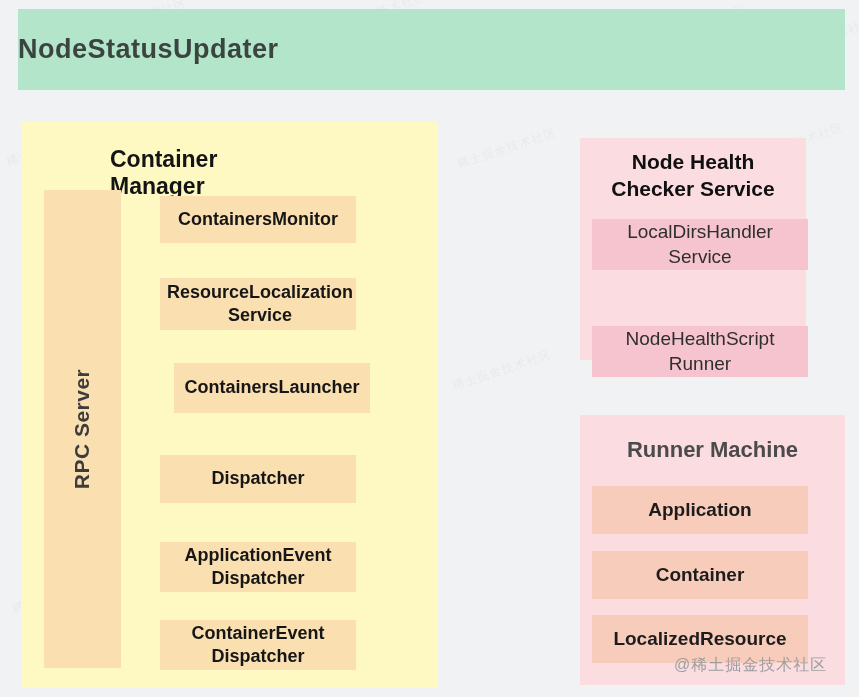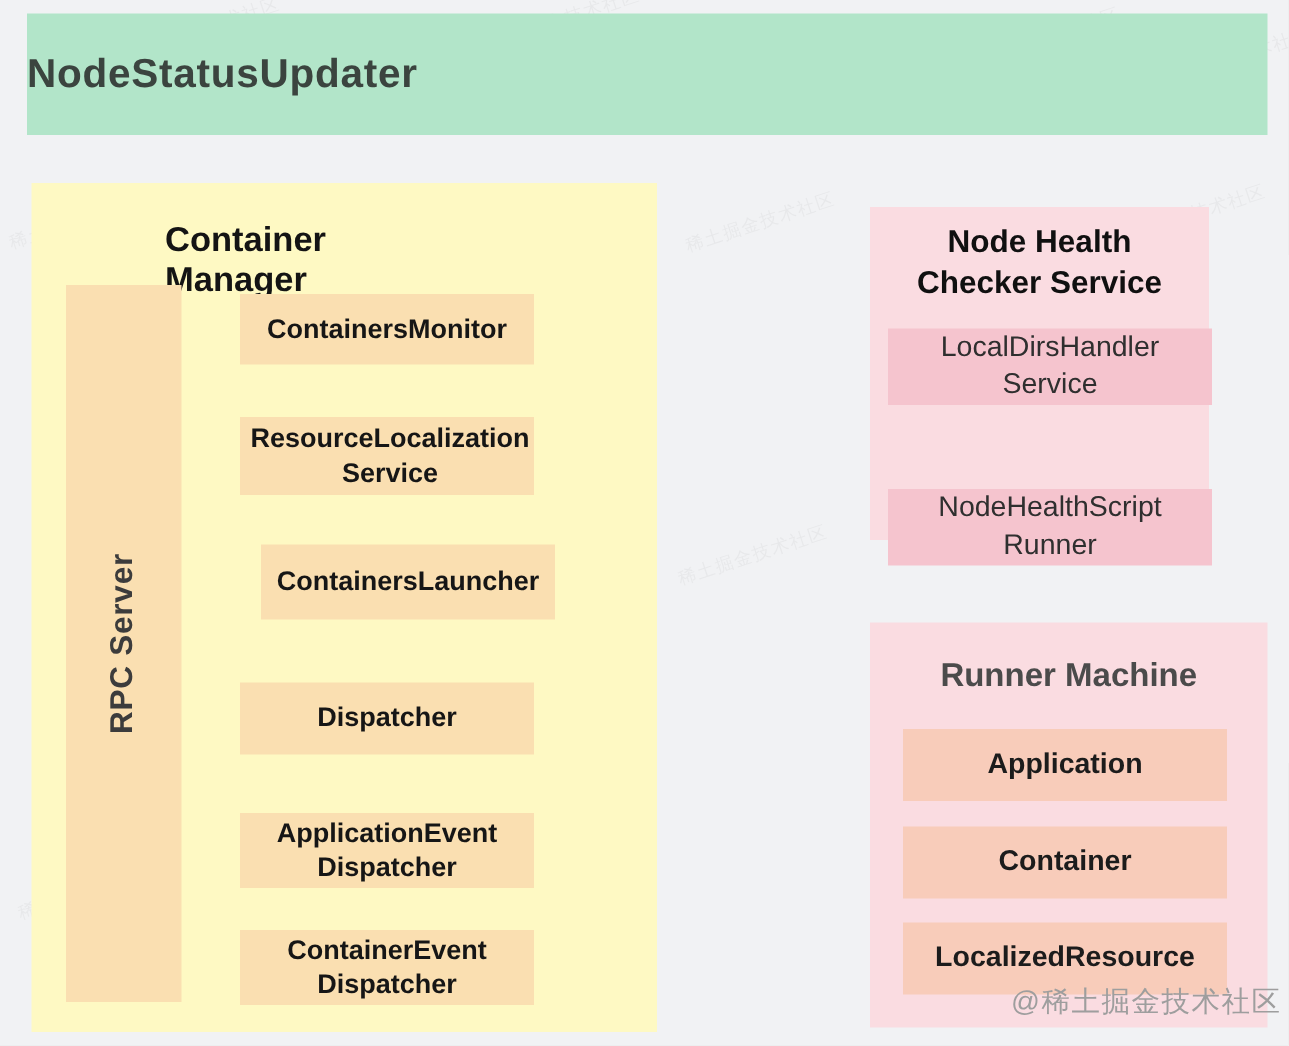--- a/index.html
+++ b/index.html
@@ -62,31 +62,31 @@
   .nh-box.b1{top:156px;margin-top:32px;}
   .sm-panel{
     position:absolute;left:580px;top:415px;width:265px;height:270px;
     background:#fadce1;
   }
   .sm-title{
     margin:22px auto 0;text-align:center;
     font-size:22px;font-weight:bold;color:#4b4b4b;
   }
   .sm-box{
-    position:absolute;left:22px;width:216px;height:48px;background:#f8ccba;
+    position:absolute;left:12px;width:216px;height:48px;background:#f8ccba;
     display:flex;align-items:center;justify-content:center;text-align:center;
     font-size:19px;font-weight:bold;color:#1c1c1c;padding:12px 6px;box-sizing:border-box;
   }
   .sm-box.b0{top:71px;}
   .sm-box.b1{top:136px;}
   .sm-box.b2{top:200px;}
   
   .credit{
     position:absolute;left:674px;top:655px;
-    font-size:19px;color:#9e9e9e;letter-spacing:1px;white-space:nowrap;
+    font-size:16px;color:#9e9e9e;letter-spacing:1px;white-space:nowrap;
   }
   .wm{
     position:absolute;font-size:12px;color:#777;opacity:.07;
     transform:rotate(-18deg);white-space:nowrap;pointer-events:none;
     letter-spacing:1px;
   }
 </style>
 </head>
 <body>
 

